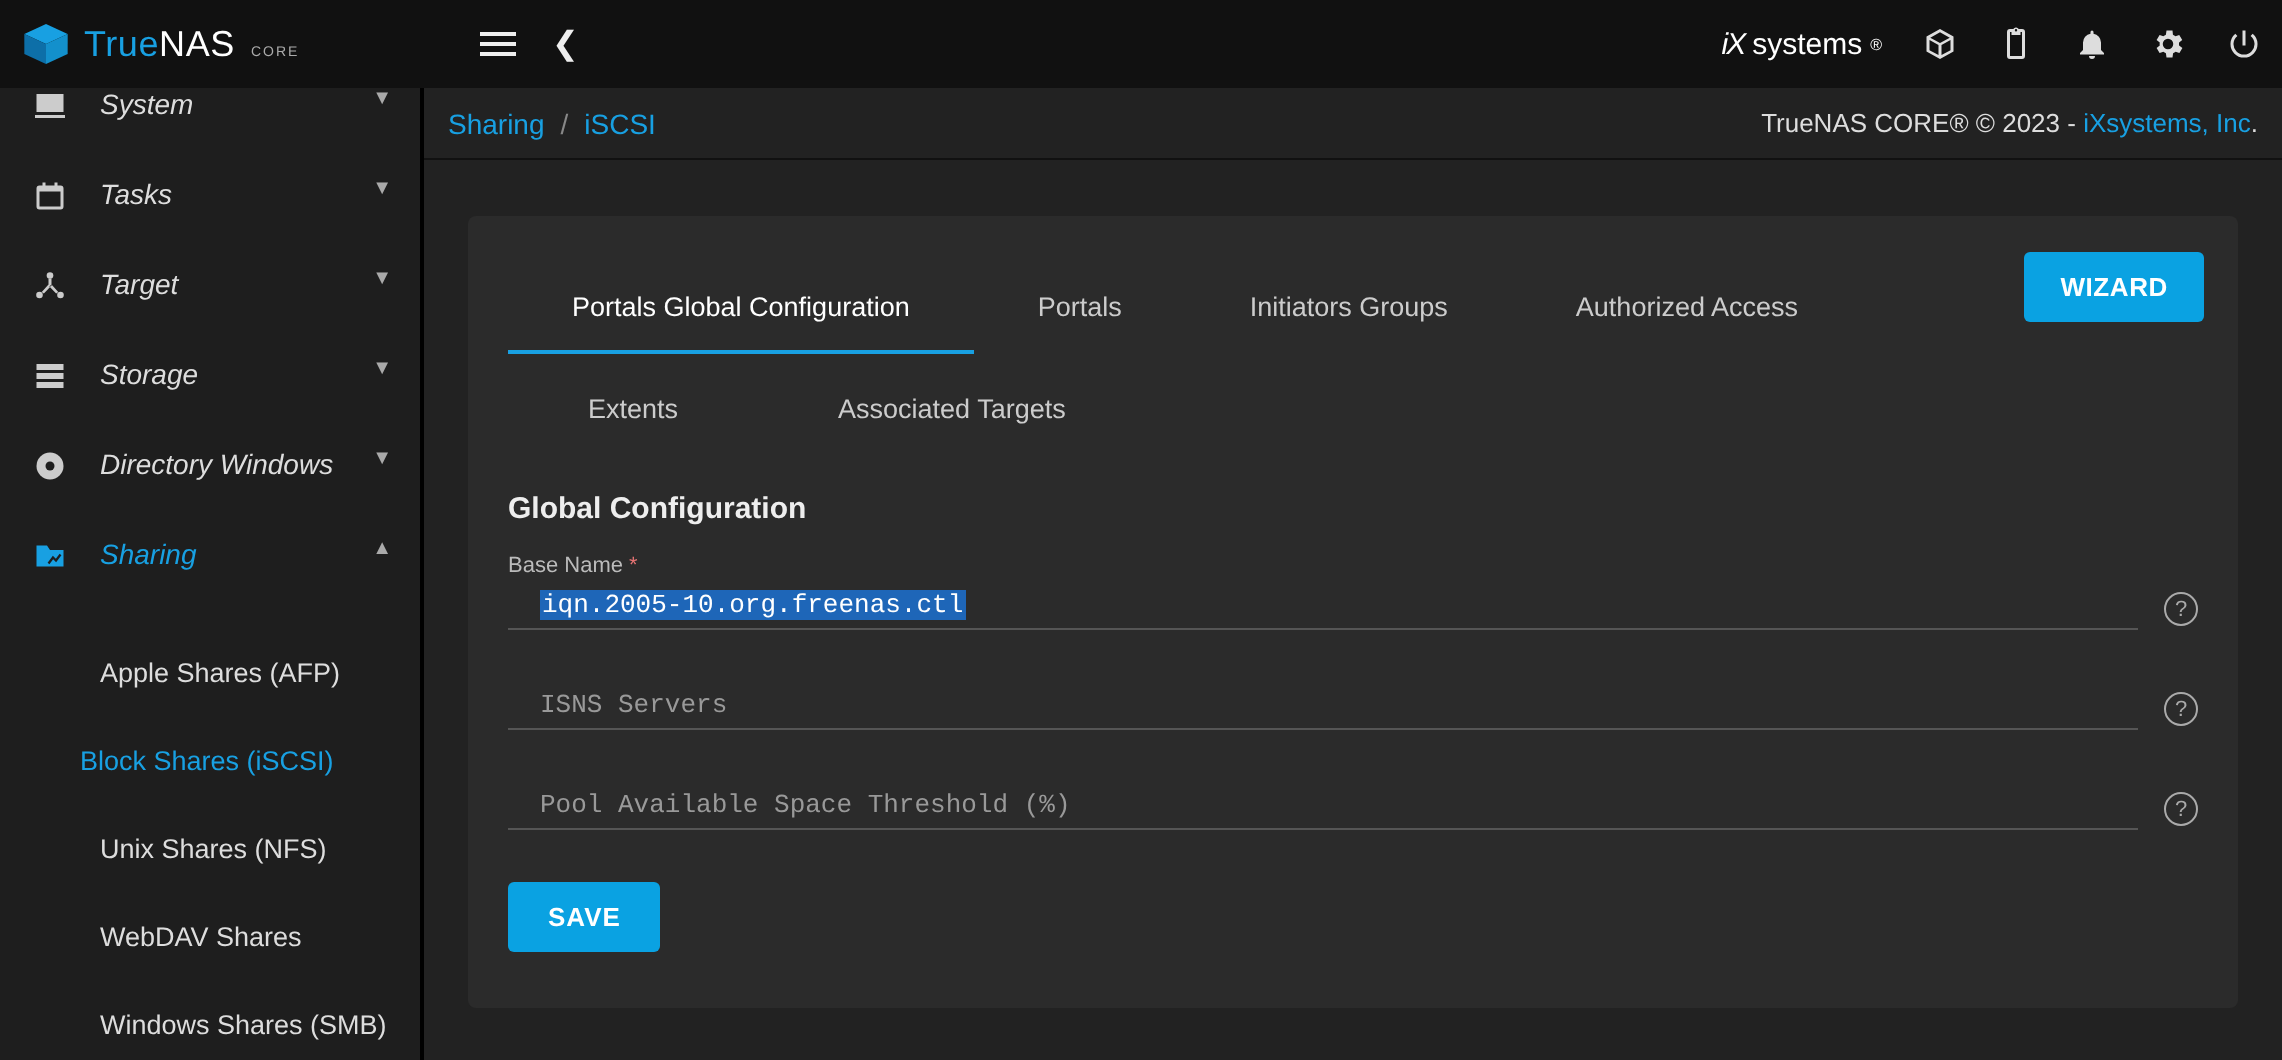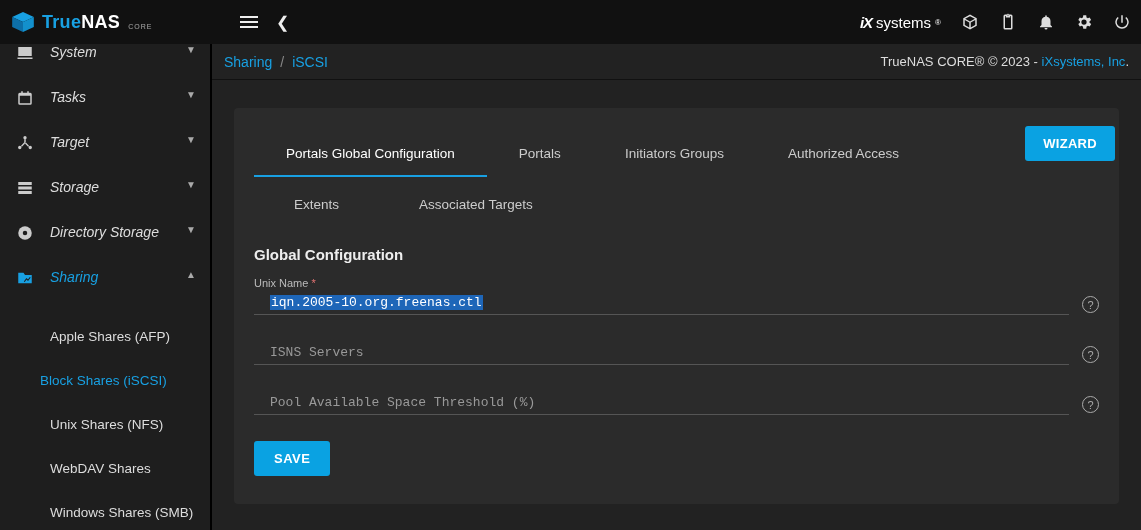--- a/index.html
+++ b/index.html
@@ -1,30 +1,30 @@
 <!DOCTYPE html>
 <html><head>
 <meta charset="utf-8">
 <style>
   * { box-sizing: border-box; margin: 0; padding: 0; }
   html, body { width: 1141px; height: 530px; font-family: "Helvetica Neue", Arial, sans-serif; background:#1a1a1a; color:#ccc; overflow:hidden; }
   
   .topbar { height:44px; background:#111; display:flex; align-items:center; padding:0 10px; }
   .logo { display:flex; align-items:center; gap:6px; width:200px; }
   .logo-mark { width:26px; height:20px; }
-  .logo-text { font-weight:700; font-size:18px; color:#fff; letter-spacing:.3px; }
+  .logo-text { font-weight:400; font-size:18px; color:#fff; letter-spacing:.3px; }
   .logo-text .blue { color:#18a0e2; }
   .logo-sub { font-size:7px; color:#aaa; letter-spacing:1px; margin-left:2px; align-self:flex-end; margin-bottom:3px;}
   .top-actions-left { display:flex; align-items:center; gap:18px; margin-left:30px; }
   .ham { display:flex; flex-direction:column; gap:3px; cursor:pointer;}
   .ham span { width:18px; height:2px; background:#eee; display:block; }
   .back-caret { color:#eee; font-size:16px; cursor:pointer;}
   .top-right { margin-left:auto; display:flex; align-items:center; gap:20px; }
   .ix-logo { display:flex; align-items:center; gap:4px; color:#fff; font-size:15px; }
-  .ix-logo .ix-mark { font-weight:700; font-style:italic; letter-spacing:-1px;}
+  .ix-logo .ix-mark { font-weight:400; font-style:italic; letter-spacing:-1px;}
   .ix-logo .thin { font-weight:300; }
   .ix-tm { font-size:8px; vertical-align:super;}
   .top-icon { width:18px; height:18px; fill:#ddd; cursor:pointer; }
   
   .shell { display:flex; height:calc(530px - 44px); }
   .sidebar { width:212px; background:#1e1e1e; border-right:2px solid #000; overflow:auto;}
   .side-item { height:45px; display:flex; align-items:flex-start; padding:0 14px; cursor:pointer; color:#ddd; font-size:14px;font-style:italic;}
   .side-item .si-icon { width:22px; display:flex; justify-content:center; margin-right:14px;}
   .side-item .si-icon svg { width:18px; height:18px; fill:#ccc;}
   .side-item .label { flex:1; }
@@ -35,21 +35,21 @@
   .side-sub.active { color:#18a0e2;padding-left:40px;}
   
   .main { flex:1; background:#222; display:flex; flex-direction:column;}
   .crumbbar { height:36px; display:flex; align-items:center; padding:0 12px; border-bottom:1px solid #111; font-size:14px;}
   .crumbbar a { color:#18a0e2; text-decoration:none;}
   .crumbbar .sep { color:#888; margin:0 8px;}
   .crumbbar .copyright { margin-left:auto; font-size:13px; color:#ddd;}
   .crumbbar .copyright a { color:#18a0e2;}
   .content { flex:1; padding:28px 22px; overflow:auto;}
   .panel { background:#2b2b2b; border-radius:4px; padding:18px 20px 28px 20px; min-height:380px; position:relative;}
-  .wizard { position:absolute; right:4px; top:18px; background:#0aa2e2; color:#fff; border:none; padding:10px 18px; font-size:13px; font-weight:600; border-radius:3px; cursor:pointer; letter-spacing:.3px;}
+  .wizard { position:absolute; right:17px; top:18px; background:#0aa2e2; color:#fff; border:none; padding:10px 18px; font-size:13px; font-weight:600; border-radius:3px; cursor:pointer; letter-spacing:.3px;}
   .tabs { display:flex; flex-wrap:wrap; margin-top:6px; }
   .tab { padding:14px 32px; font-size:13.5px; color:#ccc; cursor:pointer; white-space:nowrap;}
   .tab.active { color:#fff; border-bottom:2px solid #18a0e2;}
   .tabs-row2 { display:flex; }
   .tabs-row2 .tab { padding:14px 40px;}
   .section-title { font-size:15px; font-weight:700; color:#eee; margin:20px 0 14px 0;}
   .field { position:relative; margin-bottom:26px; }
   .field-label { font-size:11px; color:#bbb; display:block; margin-bottom:2px;}
   .req { color:#e57373;}
   .field-input { width:calc(100% - 30px); background:transparent; border:none; border-bottom:1px solid #555; color:#ddd; font-size:13px; padding:4px 0 4px 16px; outline:none;font-family:Liberation Mono, monospace;}
@@ -147,21 +147,21 @@
     <span class="label">Storage</span>
     <span class="expand">▼</span>
       </div>
       <div class="side-item">
         <span class="si-icon">
           <svg viewBox="0 0 24 24">
             <circle cx="12" cy="12" r="9"></circle>
             <circle cx="12" cy="12" r="3" fill="#1e1e1e"></circle>
           </svg>
         </span>
-    <span class="label">Directory Storage</span>
+    <span class="label">Directory Windows</span>
     <span class="expand">▼</span>
       </div>
       <div class="side-item active">
         <span class="si-icon">
           <svg viewBox="0 0 24 24">
             <path d="M3 5h7l2 3h9v11H3z"></path>
             <path d="M19 11l-3 4-2-2-3 4" stroke="#1e1e1e" stroke-width="1.5" fill="none"></path>
           </svg>
         </span>
     <span class="label">Sharing</span>
@@ -196,21 +196,21 @@
           </div>
         <div class="tabs tabs-row2" id="tabs2">
             <div class="tab">Extents</div>
             <div class="tab">Associated Targets</div>
           </div>
 
         <div class="section-title">Global Configuration</div>
 
         <div class="field">
           <span class="field-label">
-            <span>Unix Name</span> <span class="req">*</span>
+            <span>Base Name</span> <span class="req">*</span>
           </span>
           <div class="field-input" style="padding-bottom:4px;">
             <span class="val-highlight">iqn.2005-10.org.freenas.ctl</span>
           </div>
           <span class="help">?</span>
         </div>
 
         <div class="field">
           <input class="field-input" placeholder="ISNS Servers" value="" style="">
           <span class="help">?</span>

